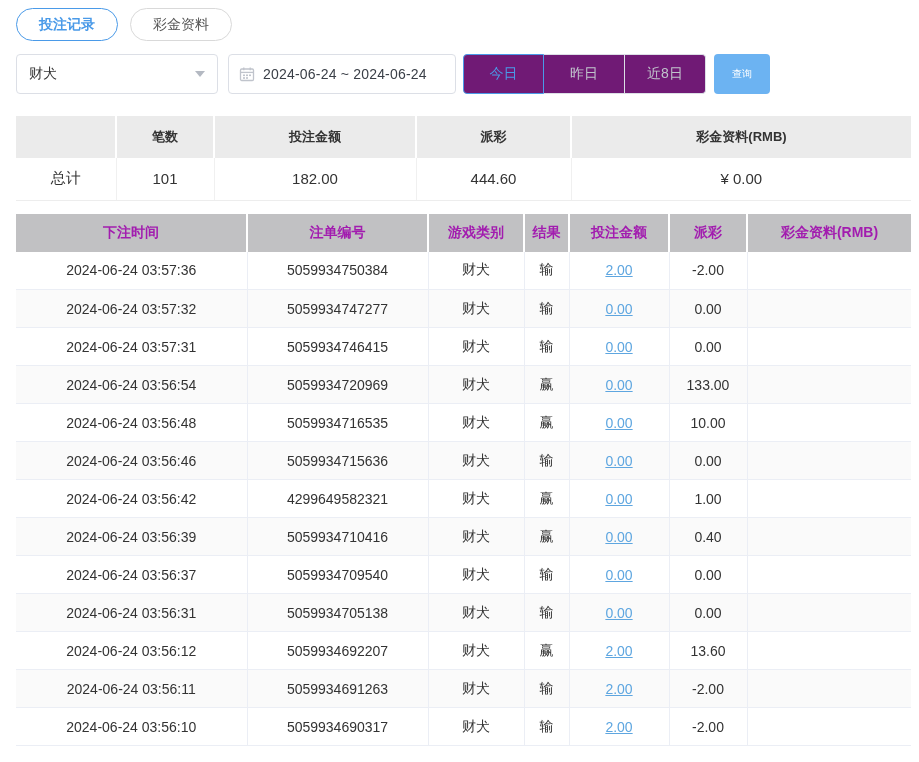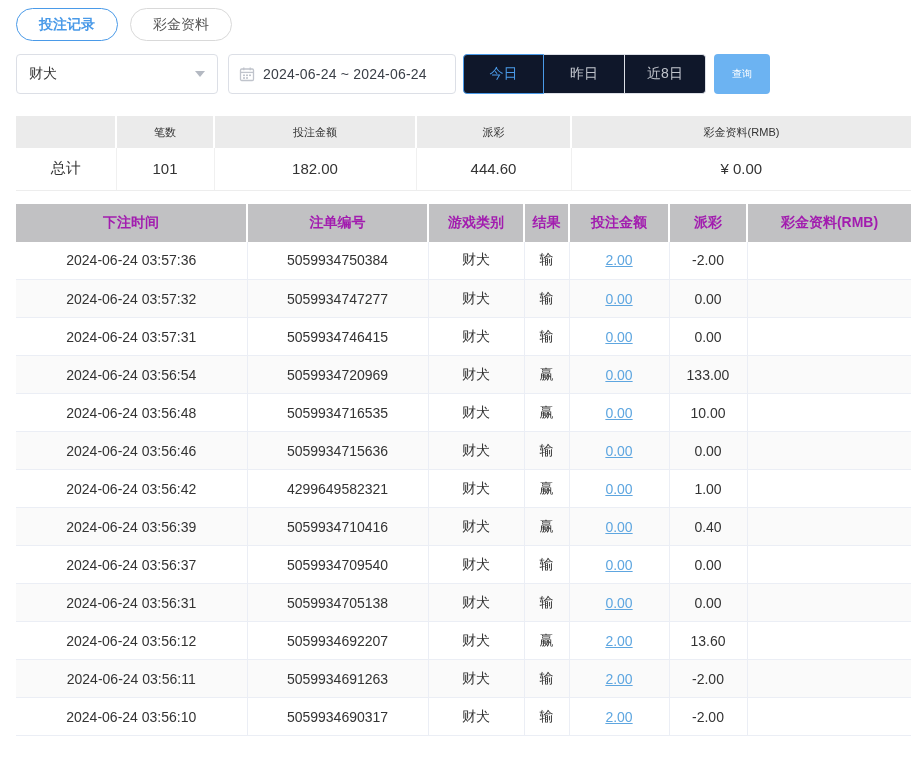--- a/index.html
+++ b/index.html
@@ -32,38 +32,38 @@
     border-top: 6px solid #b4b9c2;
   }
   .date-box {
     margin-left: 10px; width: 228px; height: 40px; border: 1px solid #dcdfe6; border-radius: 4px;
     display: flex; align-items: center; padding: 0 10px; gap: 8px; background: #fff; cursor: pointer;
   }
   .date-box .date-text { color: #3a3f47; letter-spacing: .2px; }
   .cal-icon { color: #c0c4cc; display: inline-flex; }
   .quick-group { display: flex; margin-left: 7px; }
   .quick-btn {
-    width: 81px; height: 40px; background: #0f172a; border: 1px solid #dcdfe6;
+    width: 81px; height: 40px; background: #701a75; border: 1px solid #dcdfe6;
     color: #c0c4cc; font-size: 14px; cursor: pointer;
   }
   .quick-btn + .quick-btn { border-left: none; }
   .quick-btn:first-child { border-radius: 4px 0 0 4px; }
   .quick-btn:last-child { border-radius: 0 4px 4px 0; }
   .quick-btn.active { border: 1px solid var(--accent); color: var(--accent); }
   .search-btn {
     margin-left: 8px; width: 56px; height: 40px; border: none; border-radius: 4px;
     background: var(--btn-fill); color: #fff; font-size: 10px; cursor: pointer; font-weight: normal;
   }
 
   
   table { border-collapse: collapse; table-layout: fixed; width: 895px; }
   td, th { text-align: center; overflow: hidden; white-space: nowrap; }
   .summary-table { margin-bottom: 13px; }
   .summary-table th {
-    height: 32px; background: #ebebeb; color: #333; font-weight: normal; font-size: 11px;
+    height: 42px; background: #ebebeb; color: #333; font-weight: bold; font-size: 13px;
     border-right: 2px solid #fff;
   }
   .summary-table th:last-child { border-right: none; }
   .summary-table td {
     height: 42px; background: #fff; border-right: 1px solid #f0f0f0; border-bottom: 1px solid #ededed;
     font-size: 15px;
   }
   .summary-table td:last-child { border-right: none; }
 
   

